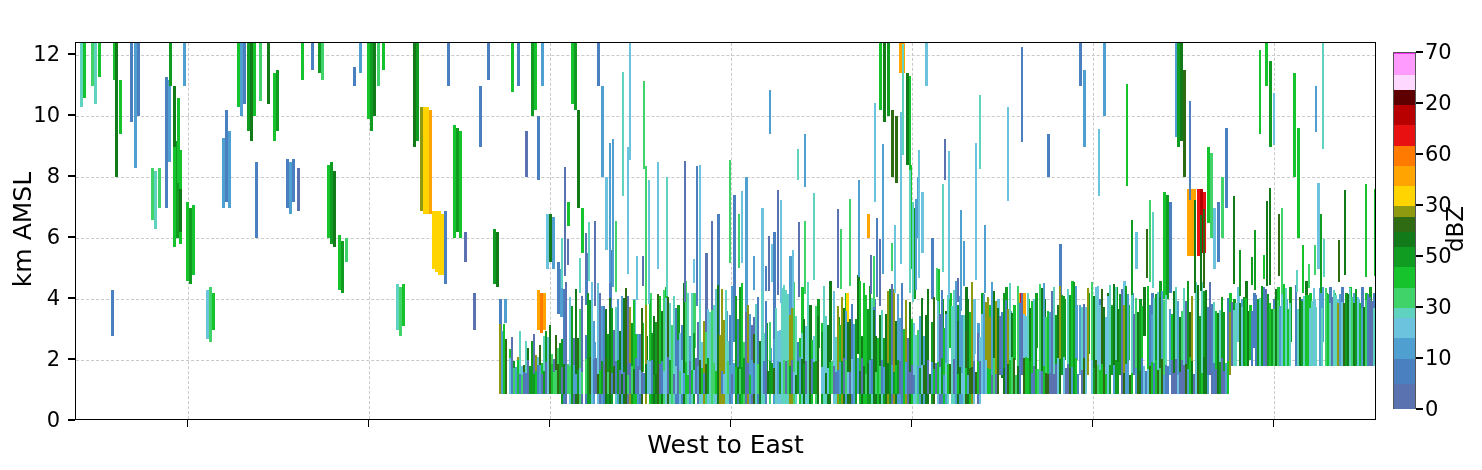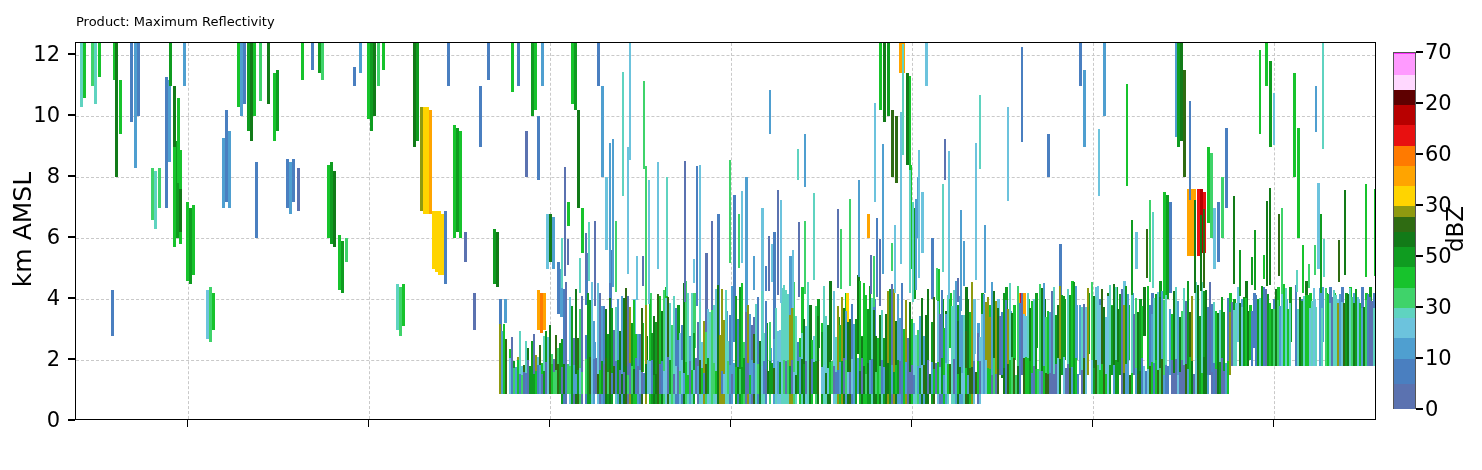--- a/index.html
+++ b/index.html
@@ -74,23 +74,23 @@
   #cbar-title {
     position: absolute; font-size: 23px; color: #000;
     transform-origin: 50% 50%; transform: rotate(-90deg); white-space: nowrap;
   }
 </style>
 </head>
 <body>
 
 <div id="root">
 
-  <div id="product-label">Product: Maximum Reflectivity</div>
 
   <div id="ylabel" style="width: 378px; left: -167px; top: 215px;">km AMSL</div>
+  <div id="xlabel">West to East</div>
 
   <div id="yticks">
       <div class="ytick-label" style="top: 420px; left: 20px;">0</div>
       <div class="ytick-mark" style="top: 419.3px;"></div>
       <div class="ytick-label" style="top: 359.032px; left: 20px;">2</div>
       <div class="ytick-mark" style="top: 358.332px;"></div>
       <div class="ytick-label" style="top: 298.065px; left: 20px;">4</div>
       <div class="ytick-mark" style="top: 297.365px;"></div>
       <div class="ytick-label" style="top: 237.097px; left: 20px;">6</div>
       <div class="ytick-mark" style="top: 236.397px;"></div>

